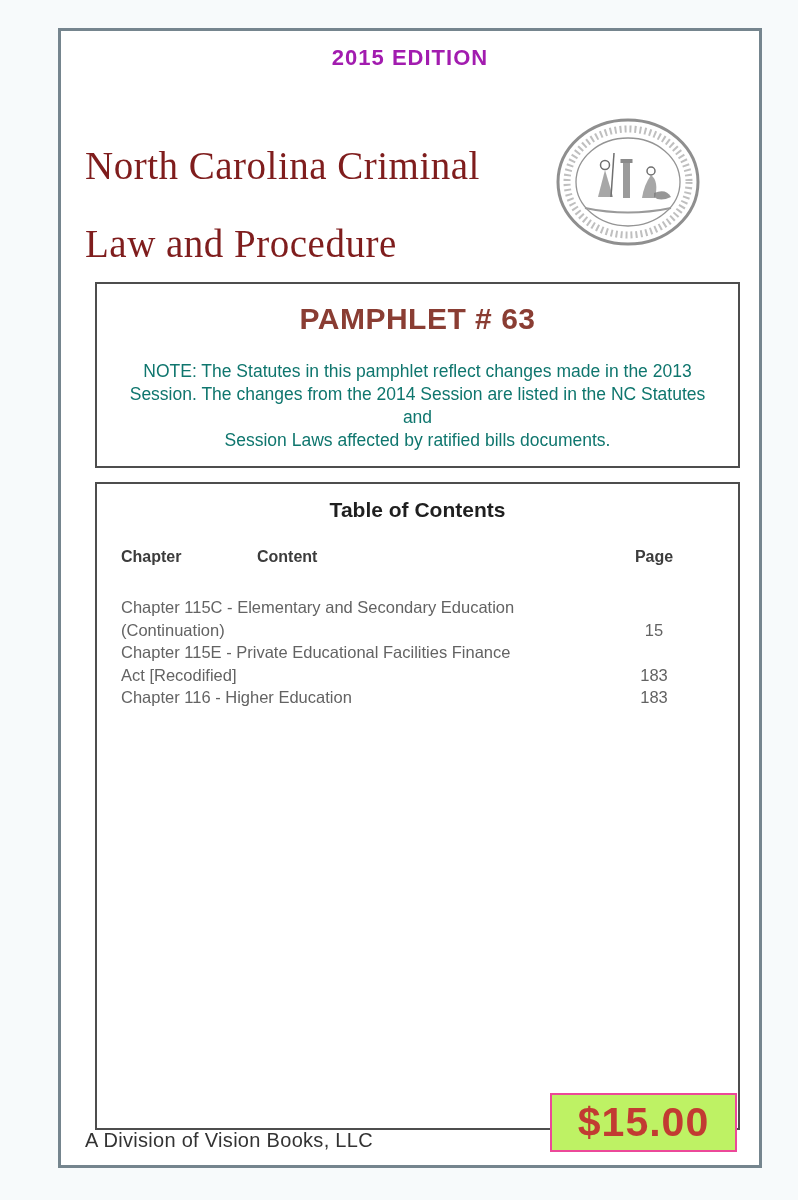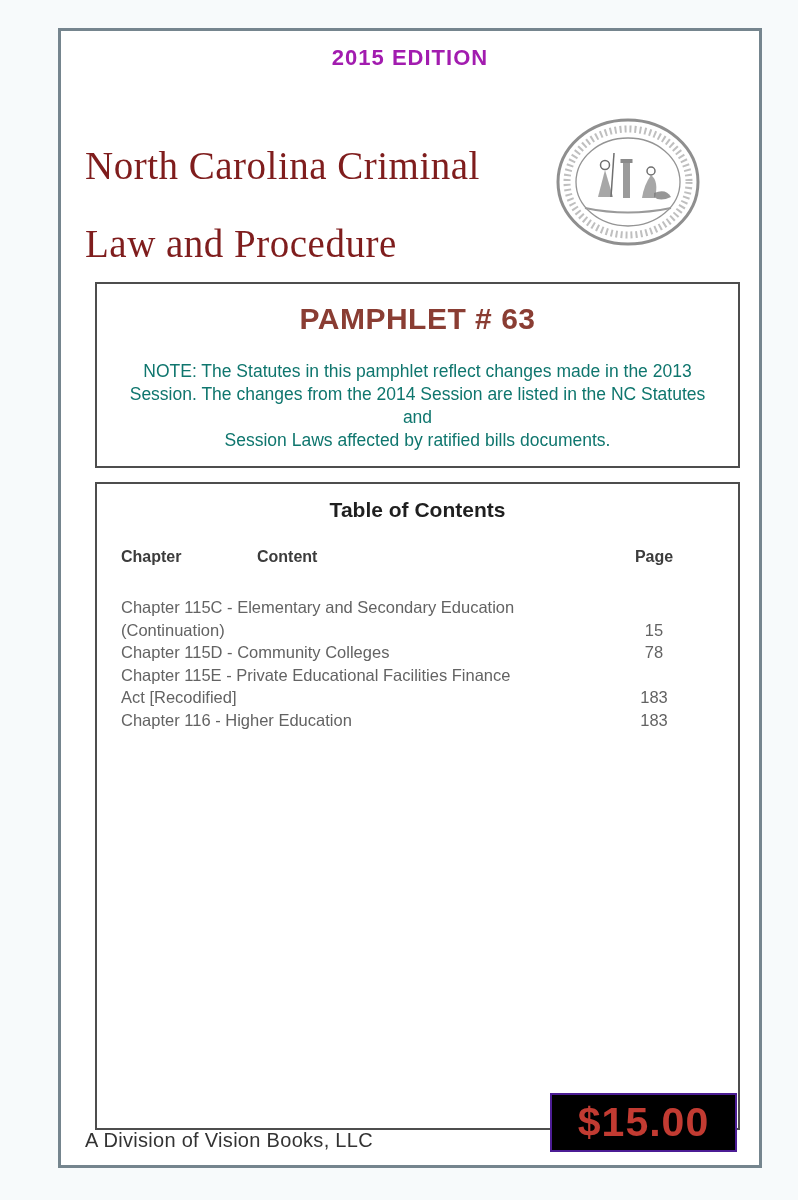--- a/index.html
+++ b/index.html
@@ -81,22 +81,22 @@
   }
   .publisher{
     position:absolute;left:24px;top:1098px;
     font-size:20px;font-weight:400;color:#333333;
     letter-spacing:.3px;
   }
   .price-box{
     position:absolute;left:489px;top:1062px;
     width:187px;height:59px;
     box-sizing:border-box;
-    border:2px solid #4c1d95;
-    background:#000000;
+    border:2px solid #ec4899;
+    background:#bef264;
     display:flex;align-items:center;justify-content:center;
   }
   .price-text{
     font-size:41px;font-weight:700;
     color:var(--price-red,#c23b32);
     letter-spacing:1px;
   }
 </style>
 </head>
 <body>
@@ -137,24 +137,20 @@
       <span class="col-content">Content</span>
       <span class="col-page">Page</span>
     </div>
     <div class="toc-rows">
   <div class="toc-row">
     <div class="toc-row-text">Chapter 115C - Elementary and Secondary Education
 (Continuation)</div>
     <div class="toc-row-page">15</div>
   </div>
 
-  <div class="toc-row">
-    <div class="toc-row-text">Chapter 115D - Community Colleges</div>
-    <div class="toc-row-page">78</div>
-  </div>
 
   <div class="toc-row">
     <div class="toc-row-text">Chapter 115E - Private Educational Facilities Finance
 Act [Recodified]</div>
     <div class="toc-row-page">183</div>
   </div>
 
   <div class="toc-row">
     <div class="toc-row-text">Chapter 116 - Higher Education</div>
     <div class="toc-row-page">183</div>

